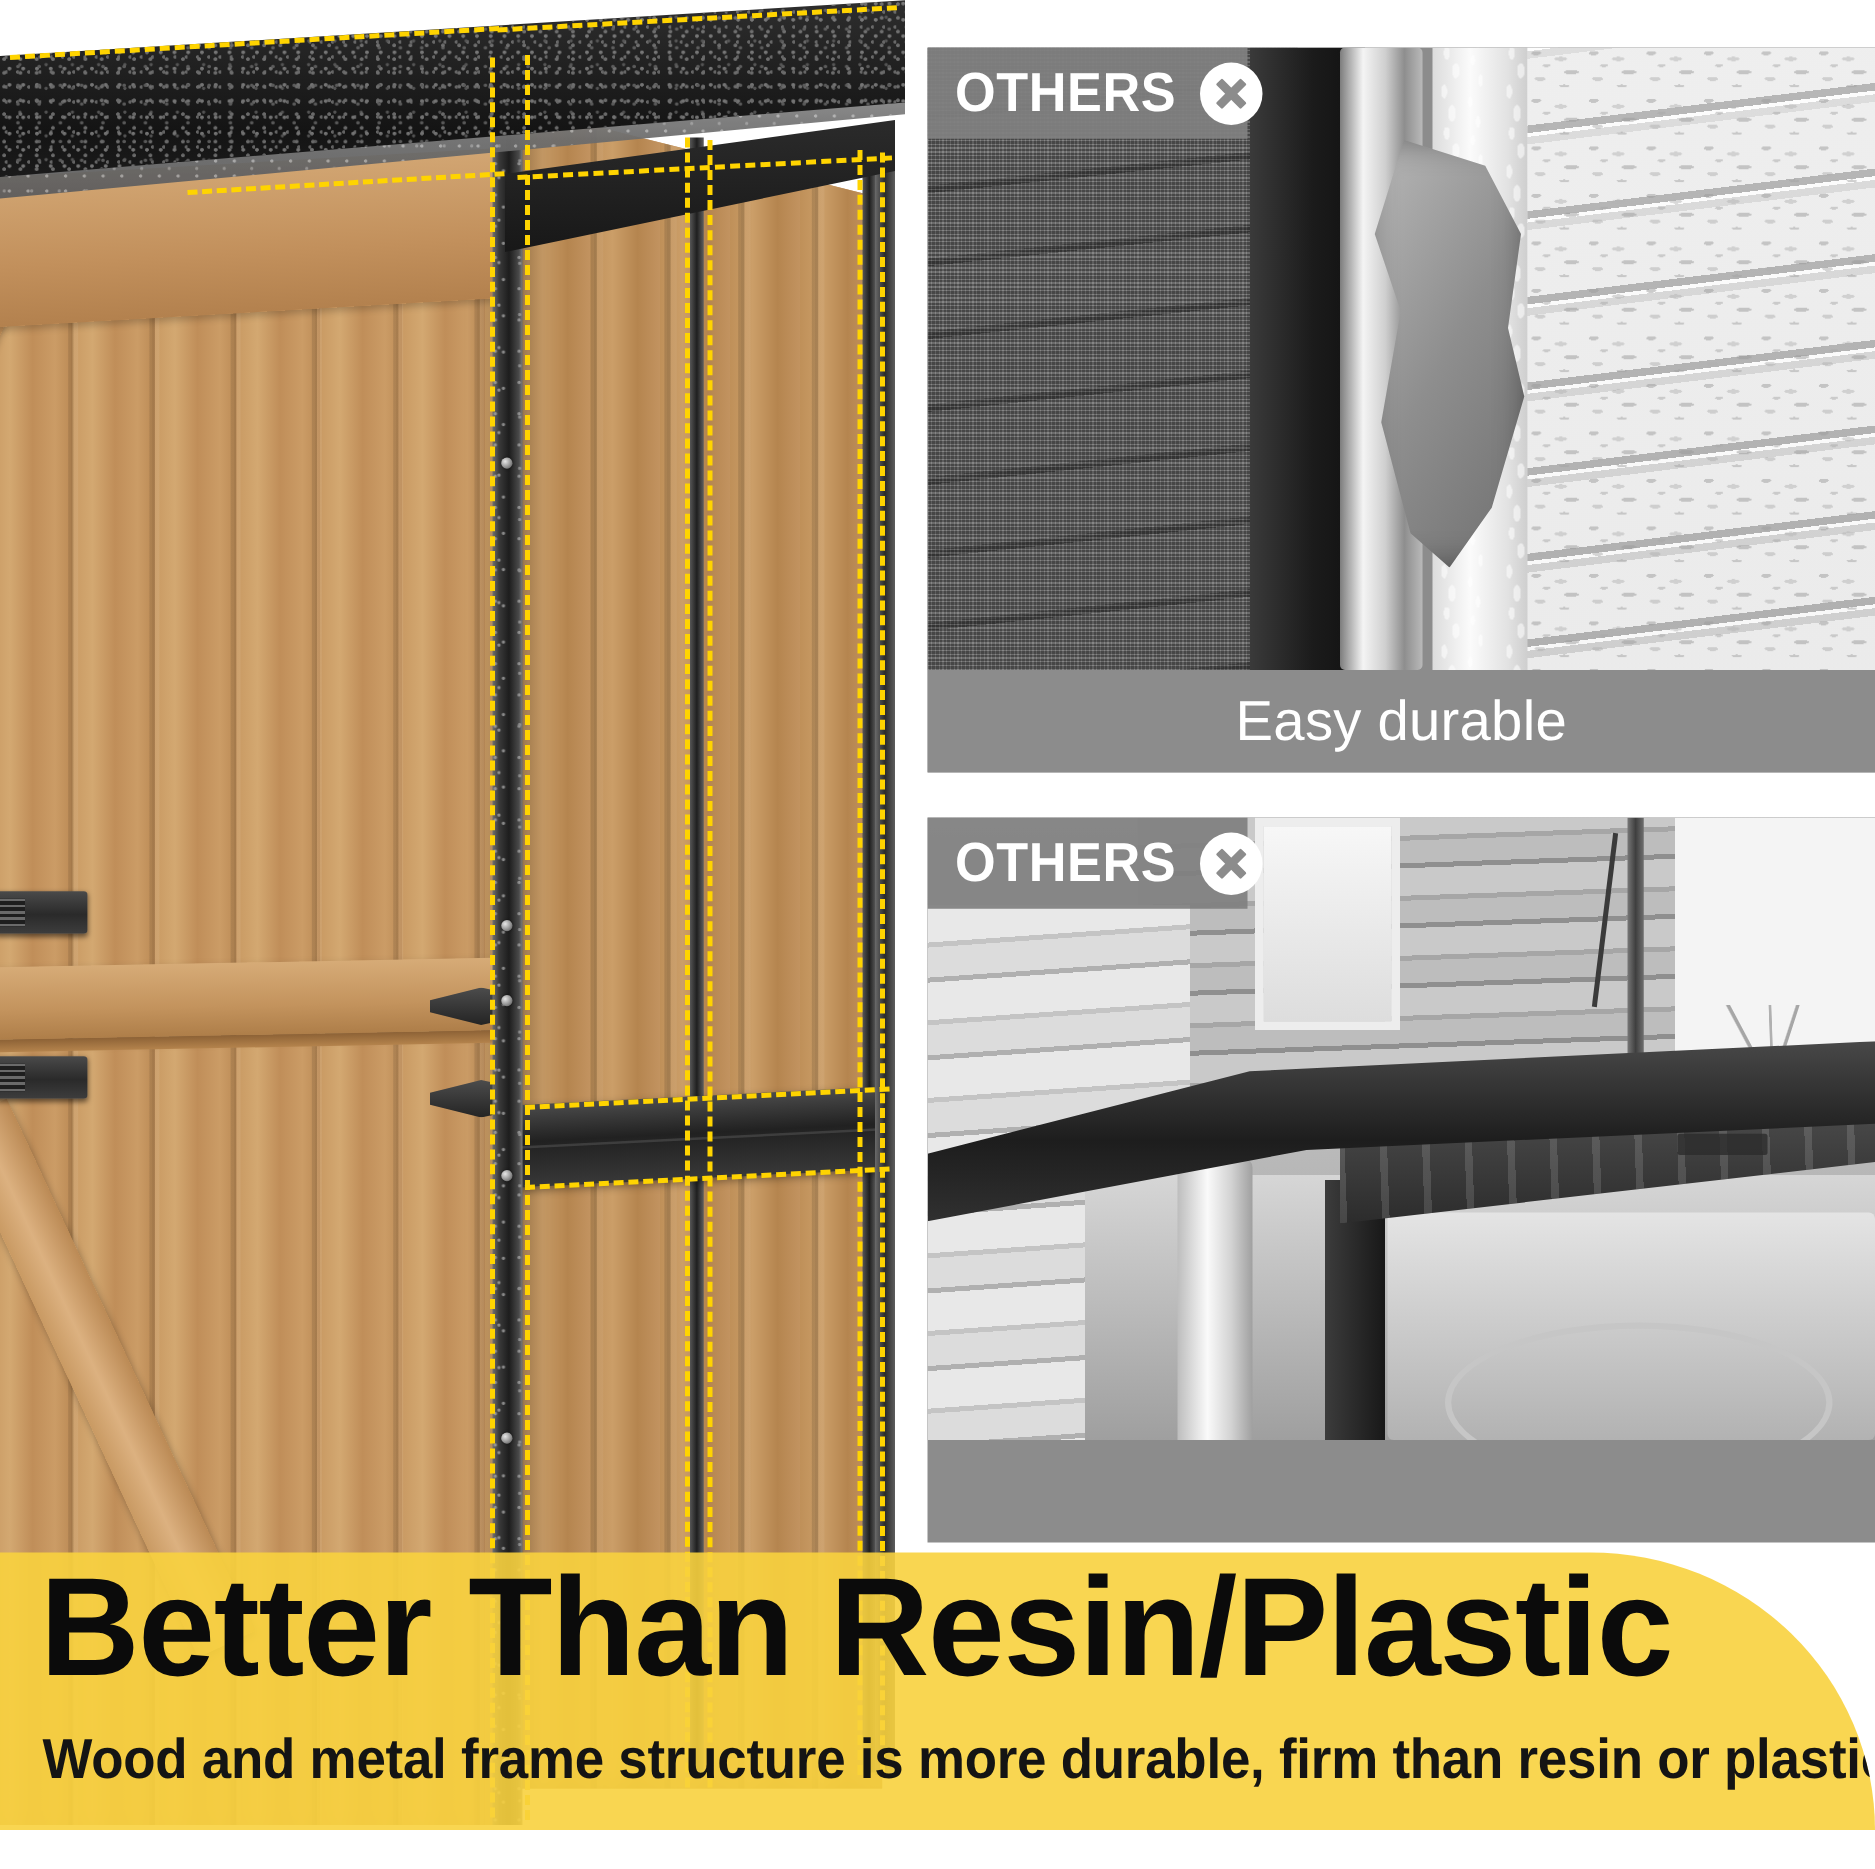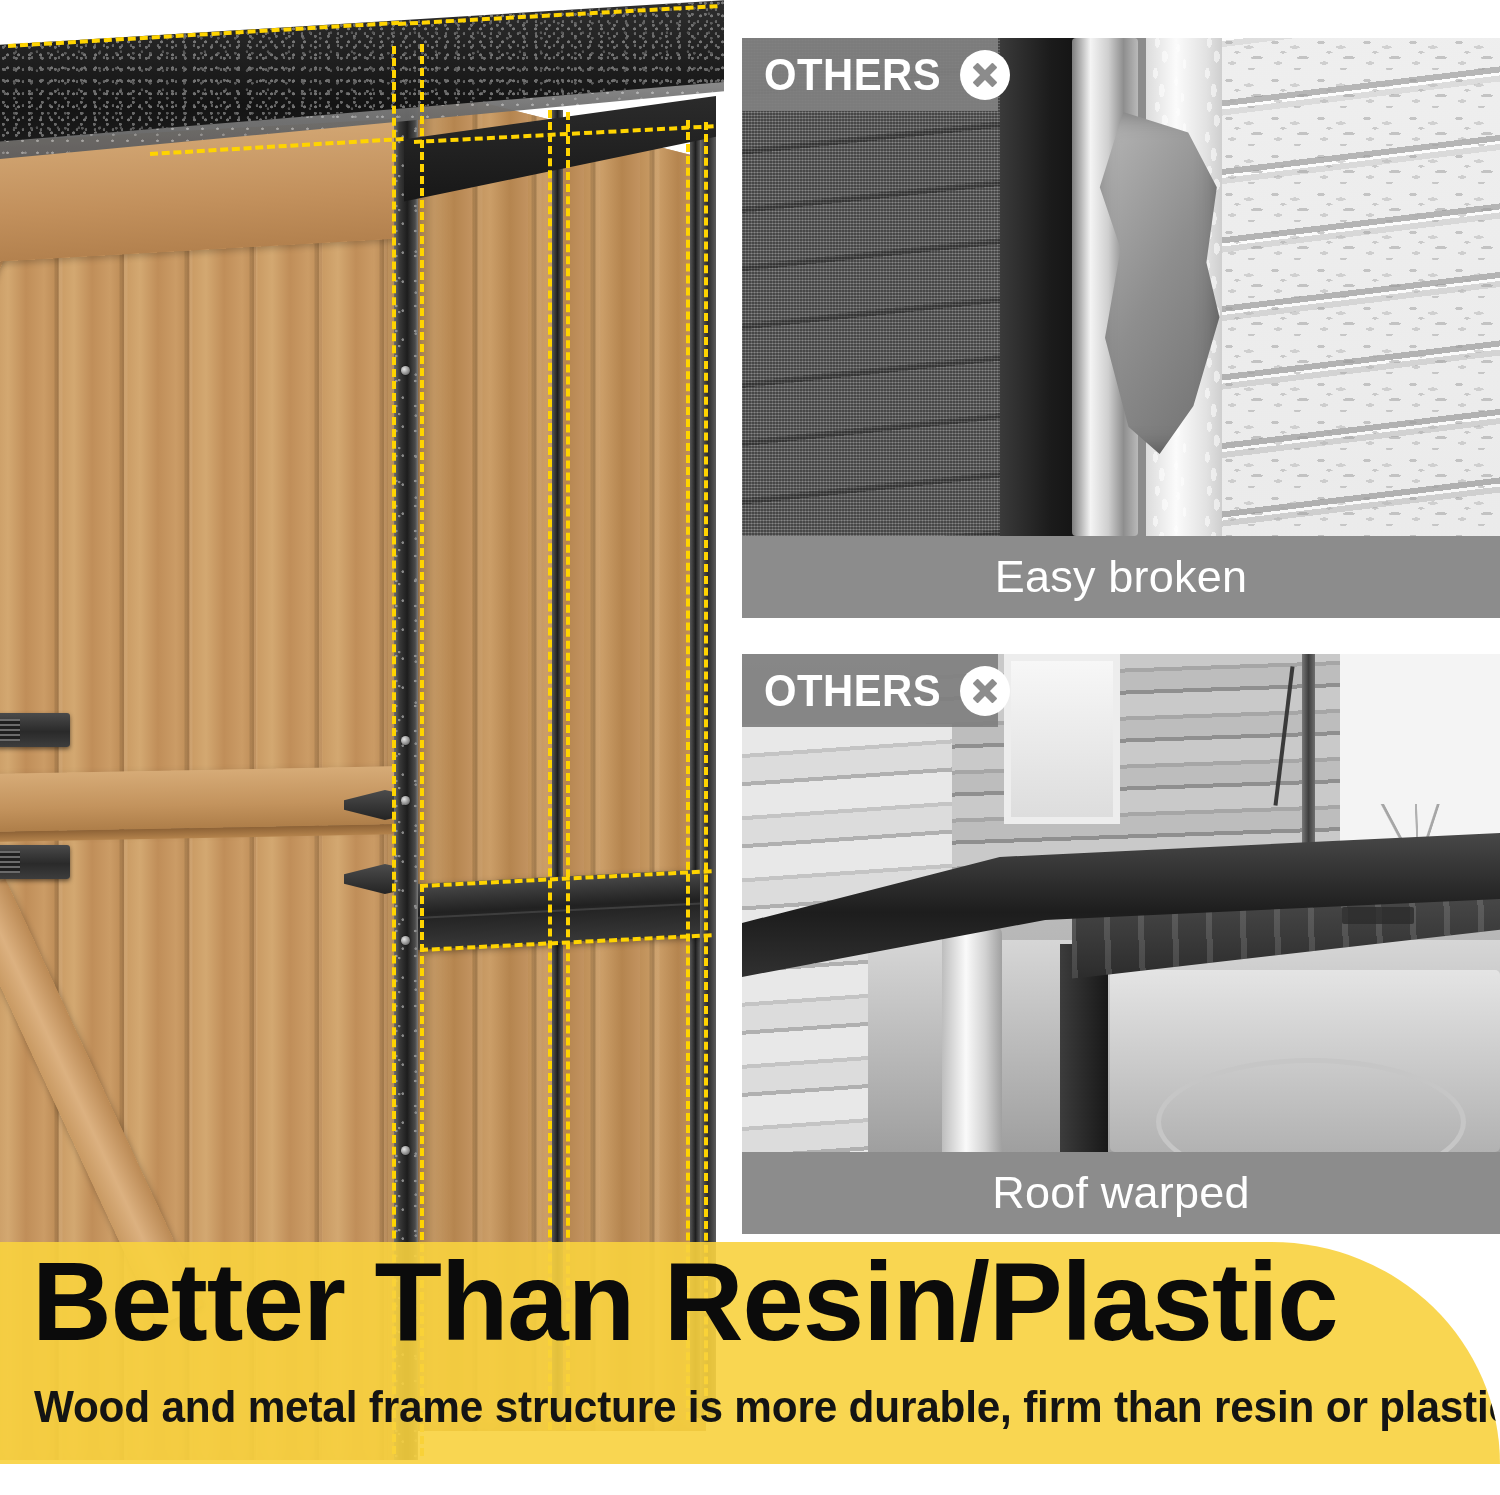--- a/index.html
+++ b/index.html
@@ -402,21 +402,21 @@
       <div class="p1-trim"></div>
       <div class="p1-siding"></div>
       <div class="p1-crack"></div>
     </div>
 
     <div class="others-badge">
       <span class="others-text">OTHERS</span>
       <span class="x-circle"></span>
     </div>
 
-    <div class="caption">Easy broken</div>
+    <div class="caption">Easy durable</div>
   </div>
 
   <div class="card card-2">
     <div class="photo">
       <div class="p2"></div>
       <div class="p2-sky"></div>
       <div class="p2-house"></div>
       <div class="p2-window"></div>
       <div class="p2-pole"></div>
       <div class="p2-wire"></div>
@@ -429,21 +429,20 @@
       <div class="p2-roof2"></div>
       <div class="p2-roof"></div>
       <div class="p2-badge-brand"></div>
     </div>
 
     <div class="others-badge">
       <span class="others-text">OTHERS</span>
       <span class="x-circle"></span>
     </div>
 
-    <div class="caption">Roof warped</div>
   </div>
 
   <div class="banner">
     <div class="banner-title">Better Than Resin/Plastic</div>
     <div class="banner-sub">Wood and metal frame structure is more durable, firm than resin or plastic</div>
   </div>
 
 </div>
 
 </body></html>

